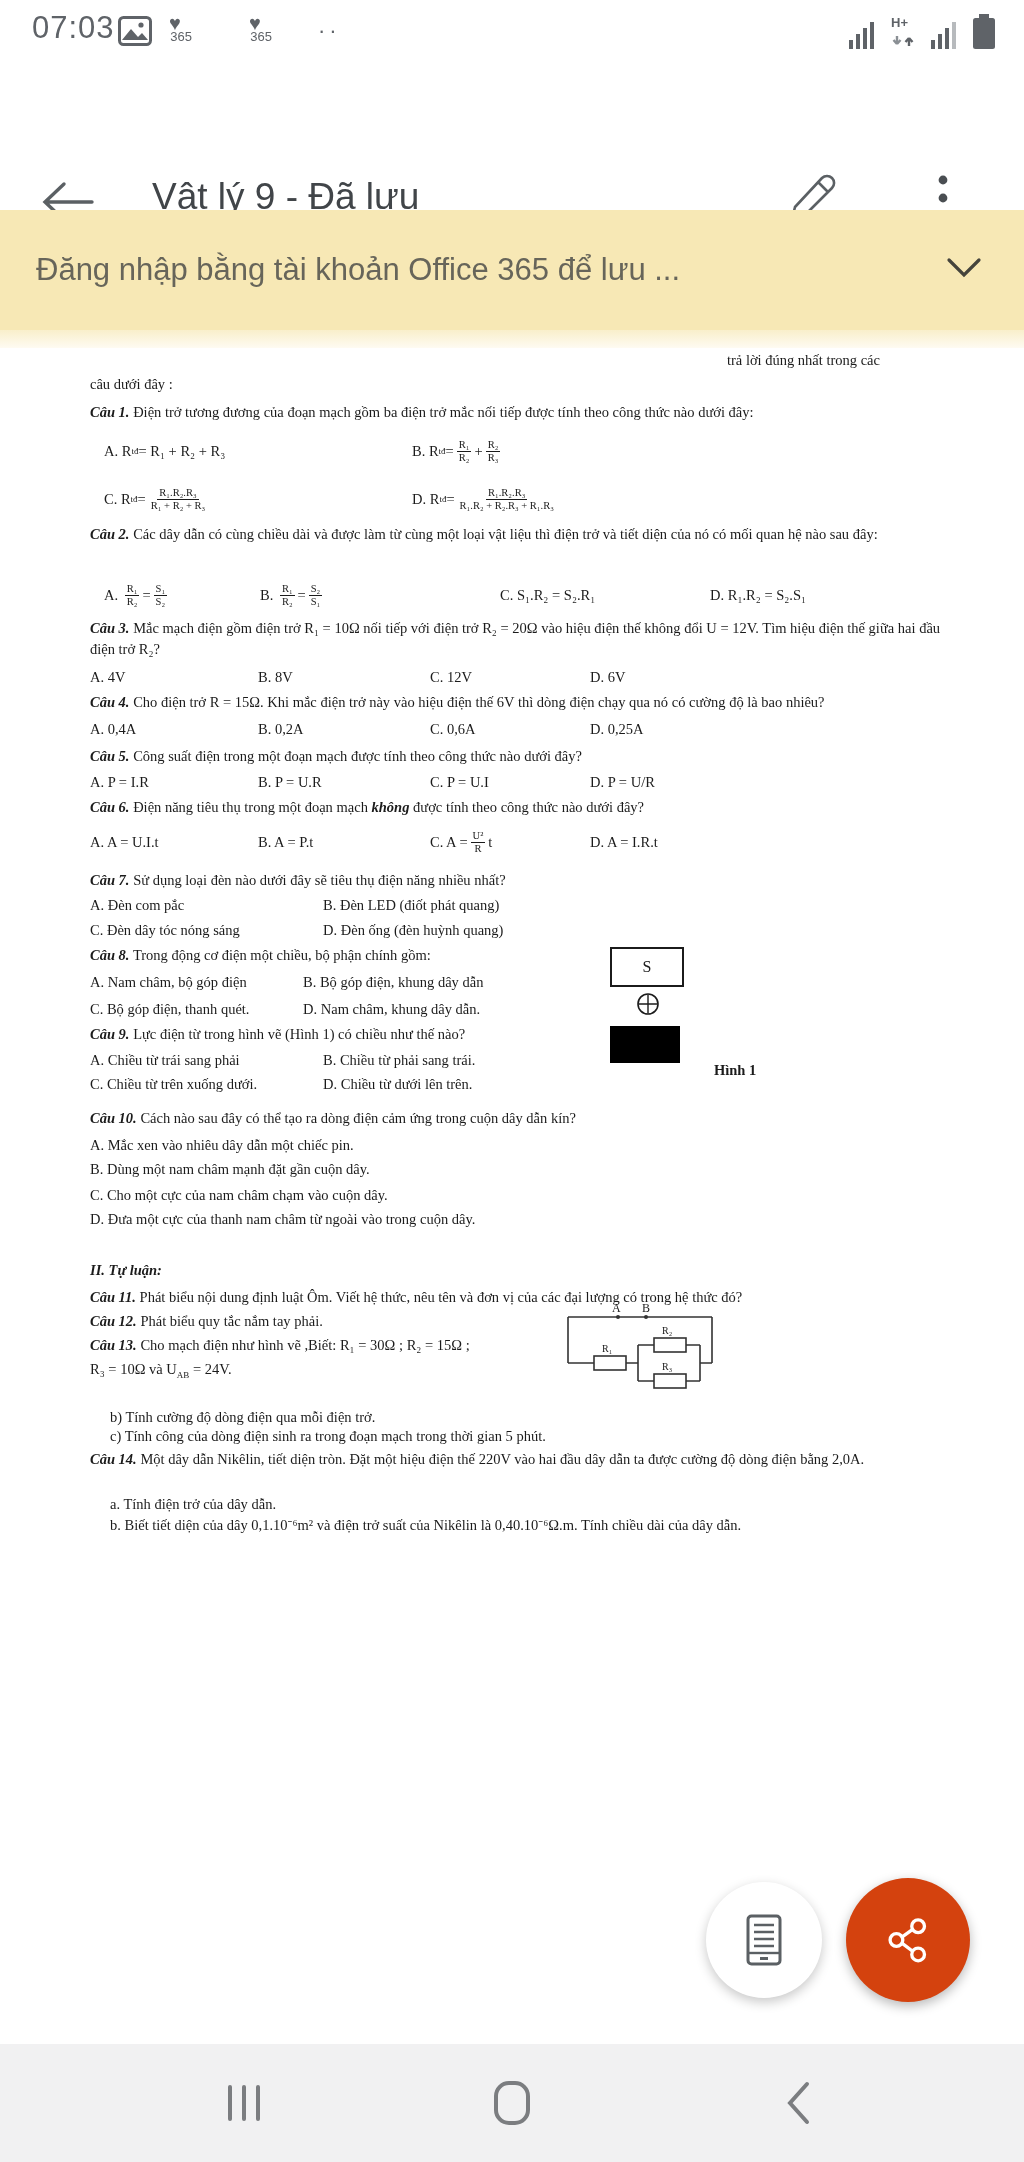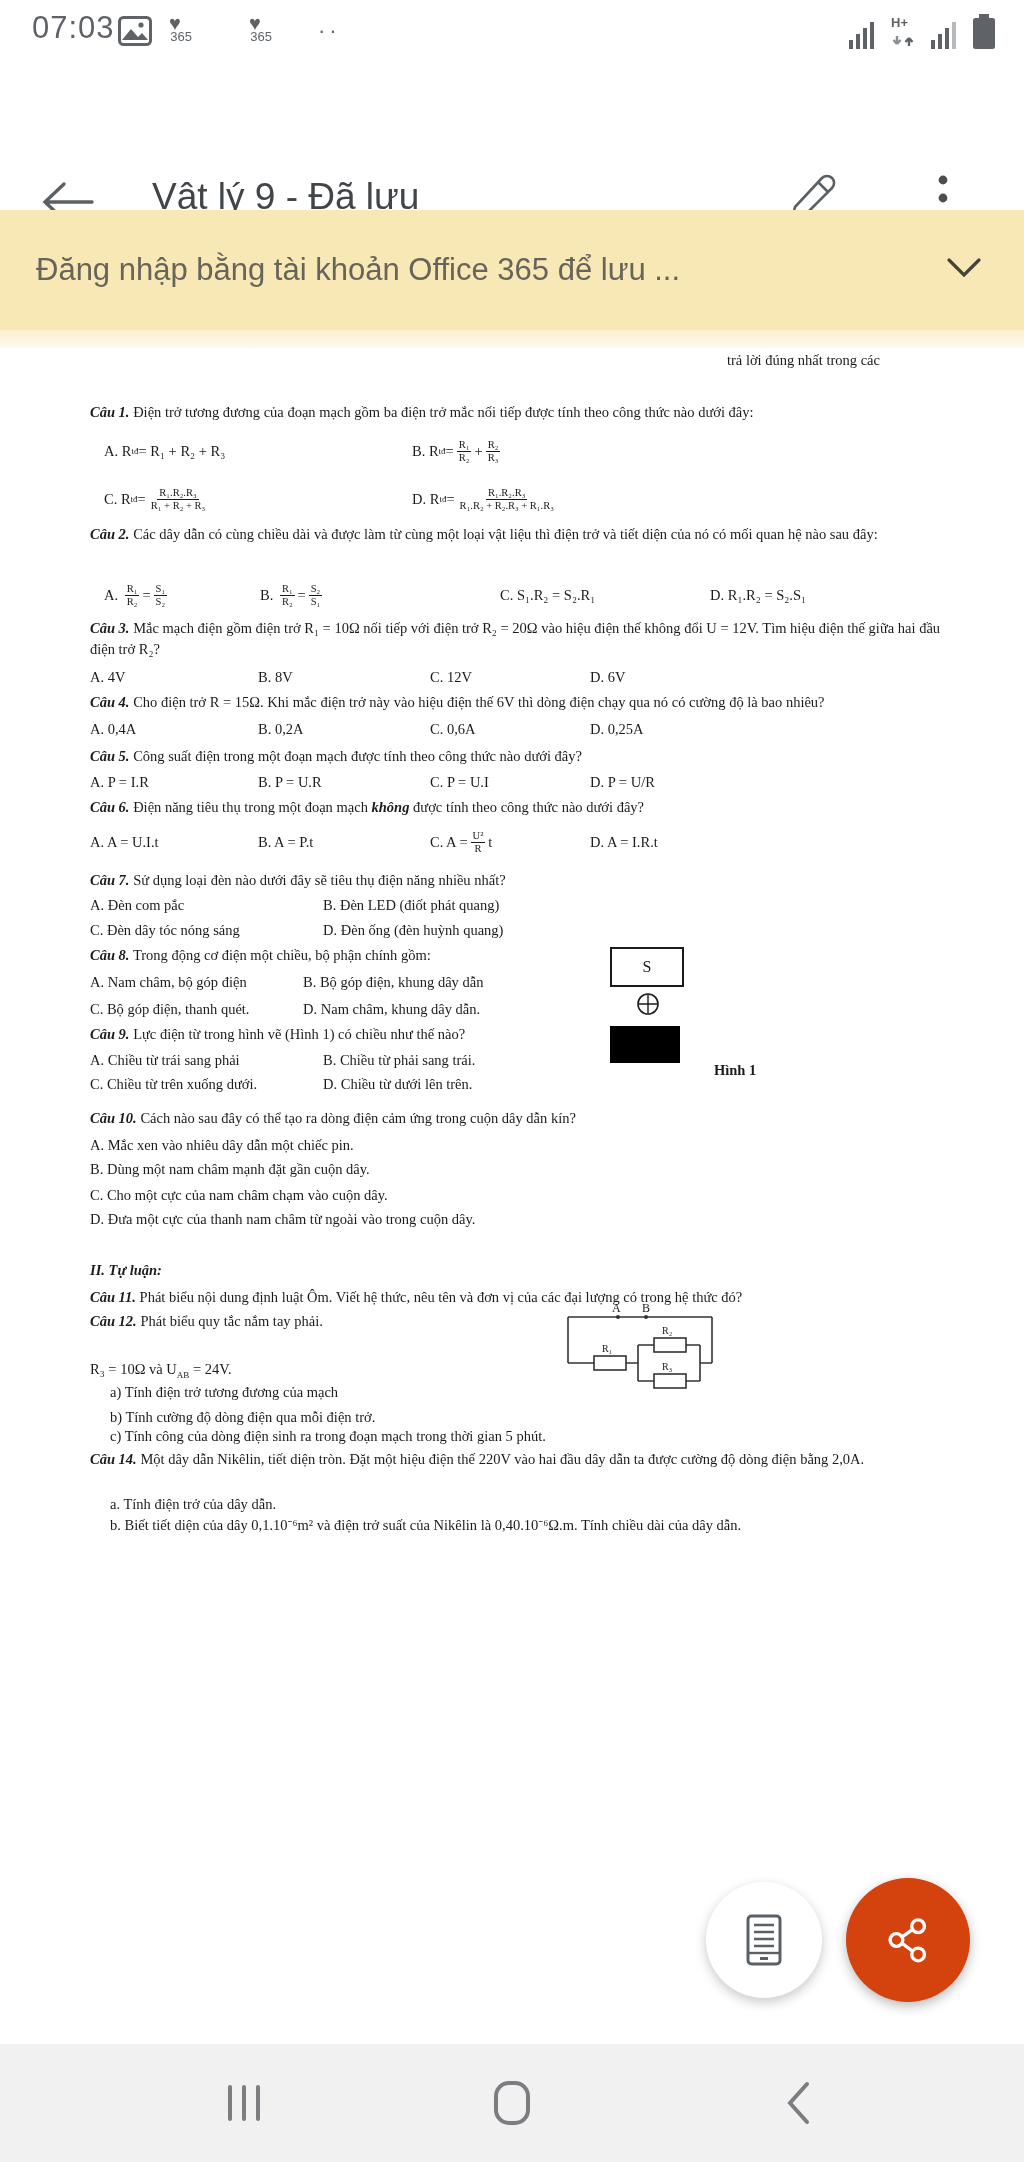--- a/index.html
+++ b/index.html
@@ -145,20 +145,21 @@
       <svg width="36" height="22" viewBox="0 0 36 22">
         <path d="M3 3 L18 18 L33 3" fill="none" stroke="#45443c" stroke-width="3.2" stroke-linecap="round"></path>
       </svg>
     </span>
   </div>
   <div class="banner-fade"></div>
 
   <div class="doc">
 
     <div class="blk" style="top:0;text-align:right;padding-right:88px;box-sizing:border-box;">trả lời đúng nhất trong các</div>
+    <div class="blk" style="top:24px">câu dưới đây :</div>
 
     <div class="blk" style="top:52px">
       <span class="b">Câu 1.</span>
       <span>Điện trở tương đương của đoạn mạch gồm ba điện trở mắc nối tiếp được tính theo công thức nào dưới đây:</span>
     </div>
     <div class="row" style="top:78px;height:46px">
       <span class="o" style="left:14px">
         <span>A. R</span>
           <sub class="s">tđ</sub>
           <span> = R₁ + R₂ + R₃</span>
@@ -346,24 +347,27 @@
     <div class="blk" style="top:937px">
       <span class="b">Câu 11.</span>
       <span>Phát biểu nội dung định luật Ôm. Viết hệ thức, nêu tên và đơn vị của các đại lượng có trong hệ thức đó?</span>
     </div>
 
     <div class="blk" style="top:961px">
       <span class="b">Câu 12.</span>
       <span>Phát biểu quy tắc nắm tay phải.</span>
     </div>
 
+    <div class="blk" style="top:985px;width:470px">
+      <span class="b">Câu 13.</span>
+      <span>Cho mạch điện như hình vẽ ,Biết: R₁ = 30Ω ; R₂ = 15Ω ;</span>
+    </div>
     <div class="blk" style="top:1009px;width:470px">
       <span>R₃ = 10Ω và U</span><sub class="s">AB</sub><span> = 24V.</span>
     </div>
-    <div class="blk indent" style="top:1032px">a)  Tính điện trở tương đương của mạch</div>
     <div class="blk indent" style="top:1057px">b)  Tính cường độ dòng điện qua mỗi điện trở.</div>
     <div class="blk indent" style="top:1076px">c) Tính công của dòng điện sinh ra trong đoạn mạch trong thời gian 5 phút.</div>
 
     <span class="circuit">
       <svg width="168" height="100" viewBox="0 0 168 100" font-family="Liberation Serif, serif">
         <path d="M10 14 H154 M10 14 V60 M10 60 H36" fill="none" stroke="#333" stroke-width="1.6"></path>
         <circle cx="60" cy="14" r="2" fill="#333"></circle>
         <circle cx="88" cy="14" r="2" fill="#333"></circle>
         <text x="54" y="9" font-size="12" fill="#1b1b1b">A</text>
         <text x="84" y="9" font-size="12" fill="#1b1b1b">B</text>

